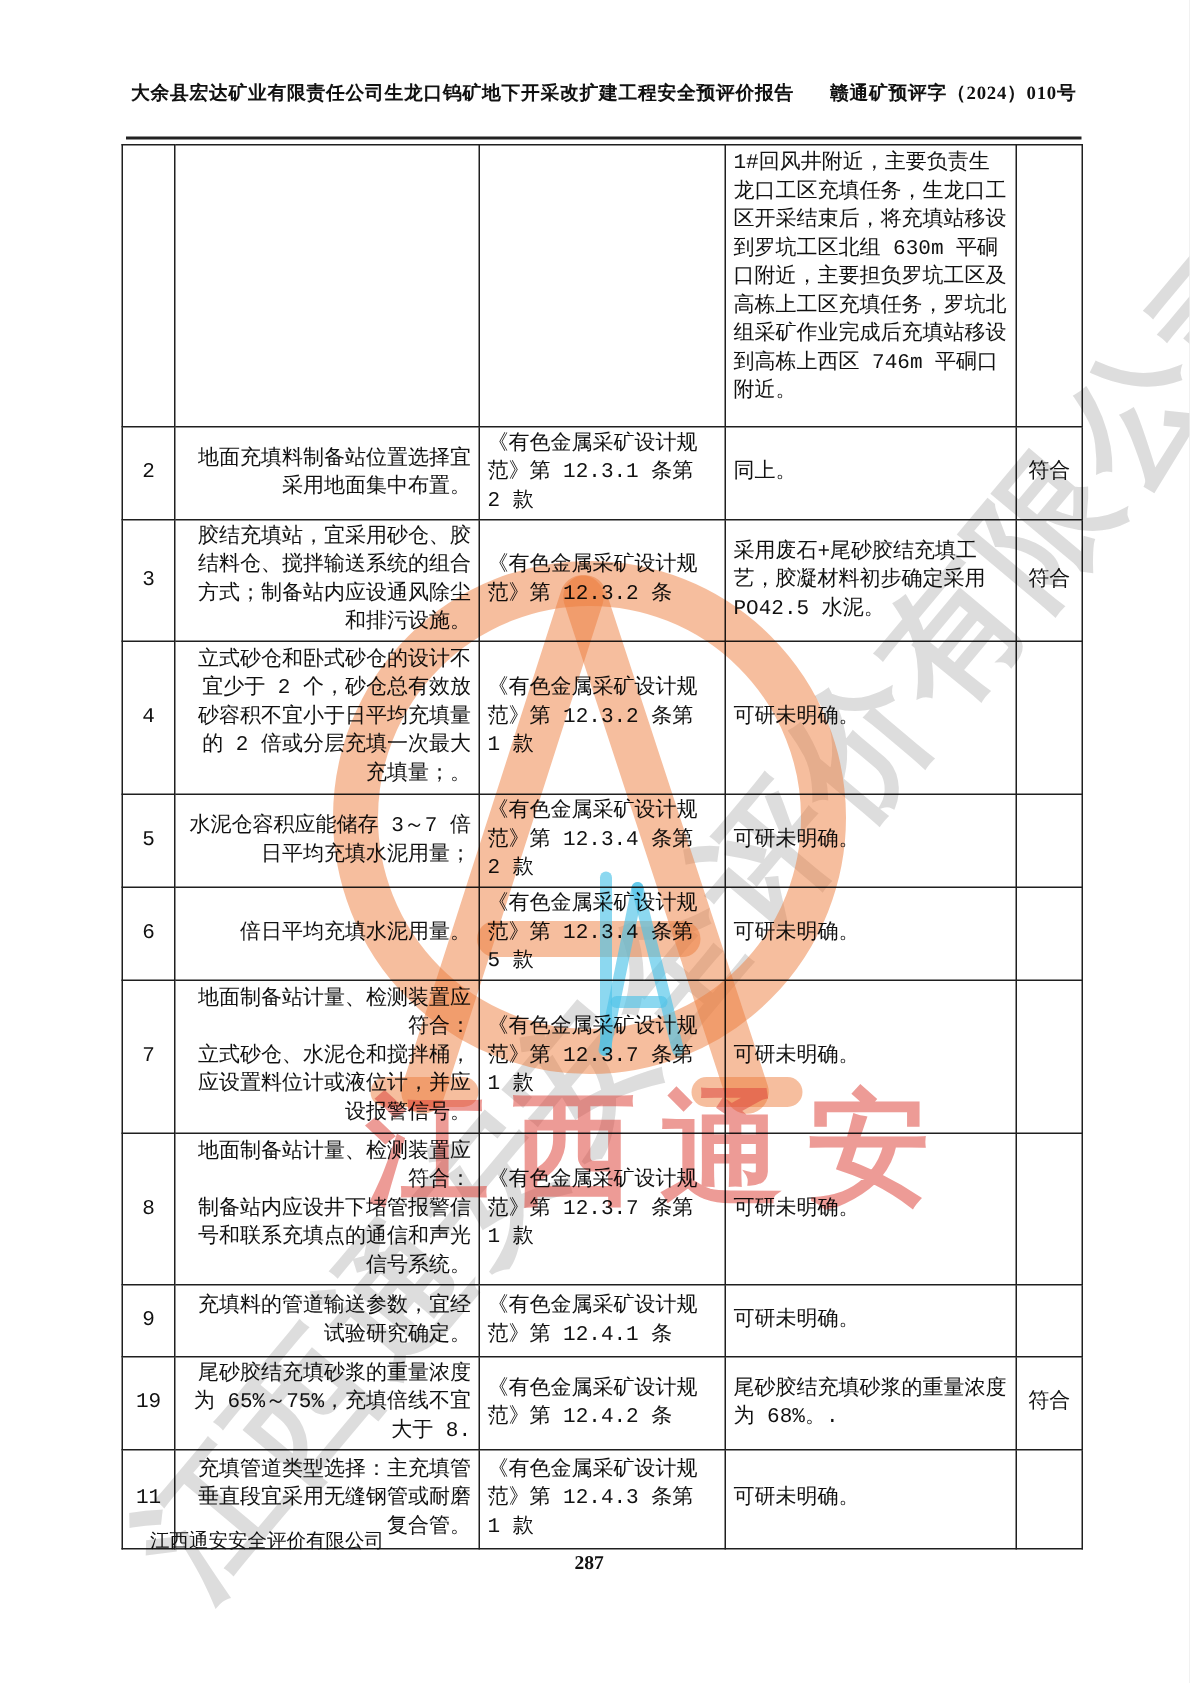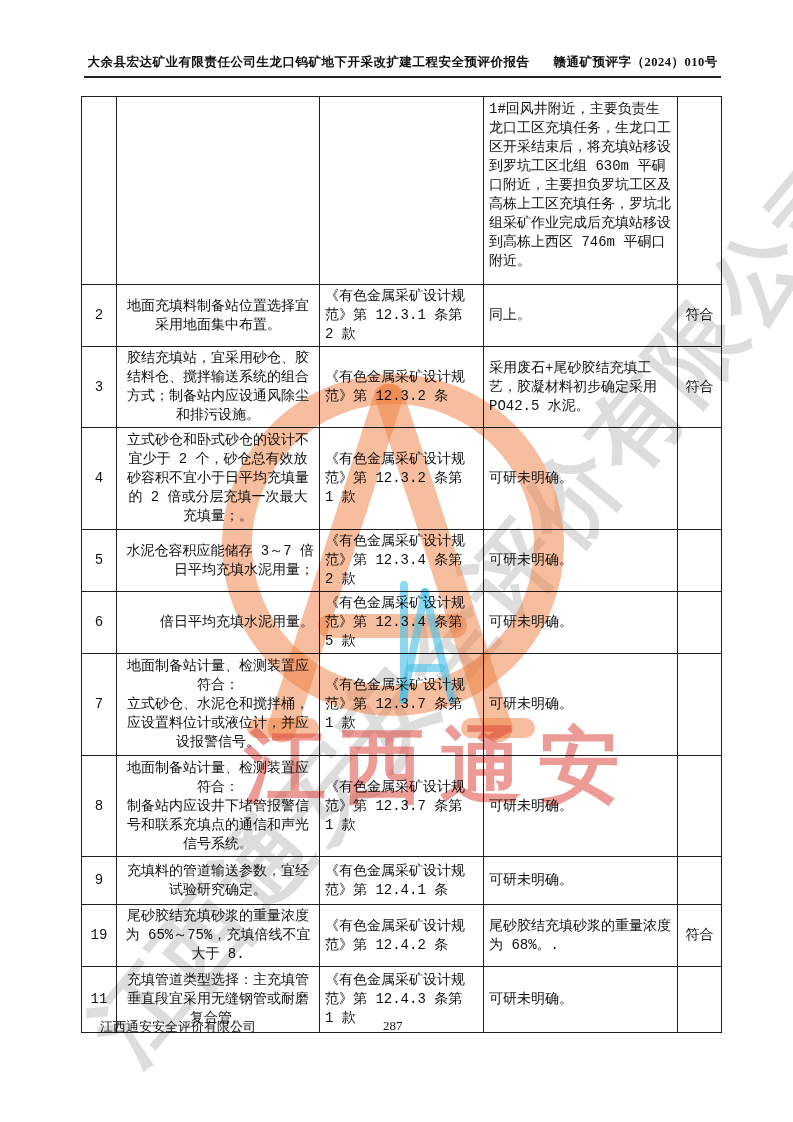--- a/index.html
+++ b/index.html
@@ -2,50 +2,50 @@
 <html><head>
 <meta charset="utf-8">
 <style>
   html,body{margin:0;padding:0;background:#e8e8e8;}
   .page{position:relative;width:793px;height:1122px;background:#ffffff;margin:0 auto;
         font-family:"Liberation Serif","DejaVu Serif",serif;color:#111;overflow:hidden;}
 
   
   .header{position:absolute;left:84px;right:72px;top:54px;text-align:center;
           font-size:12.5px;font-weight:bold;letter-spacing:.5px;
-          border-bottom:2px solid #222;padding-bottom:5px;white-space:nowrap;}
+          border-bottom:2px solid #222;padding-bottom:20px;white-space:nowrap;}
   .header .docno{margin-left:24px;}
 
   
   table.doc{position:absolute;left:81px;top:96px;width:640px;border-collapse:collapse;
             table-layout:fixed;font-size:14px;line-height:19px;font-family:Liberation Mono, monospace;}
   table.doc td{border:1px solid #1f1f1f;padding:2px 5px;vertical-align:middle;
                word-break:break-all;overflow:hidden;}
   td.no,td.concl{text-align:center;padding:2px 1px;}
-  td.item{text-align:center;white-space:pre-line;}
+  td.item{text-align:right;white-space:pre-line;}
   td.item.center{text-align:right;}
   td.basis{padding:2px 9px;}
   td.eval{text-align:left;}
   td.eval.vtop{vertical-align:top;padding-top:3px;}
 
   
   .wm{position:absolute;left:0;top:0;width:793px;height:1122px;pointer-events:none;
       mix-blend-mode:multiply;}
   .wm-diag{position:absolute;left:64px;top:1008px;transform:rotate(-50deg);
            transform-origin:0 0;font-size:92px;font-weight:bold;letter-spacing:4px;
            color:rgba(128,128,128,0.27);white-space:nowrap;
            font-family:"Liberation Sans","DejaVu Sans",sans-serif;}
   .wm-red{position:absolute;left:244px;top:712px;font-size:82px;letter-spacing:16px;
           color:rgba(222,72,64,0.55);white-space:nowrap;font-weight:bold;
           font-family:"Liberation Sans","DejaVu Sans",sans-serif;}
   .wm-svg{position:absolute;}
 
   
   .footer{position:absolute;left:100px;top:1018px;width:620px;font-size:13px;}
-  .footer .pageno{position:absolute;left:283px;top:0;}
+  .footer .pageno{position:absolute;left:283px;top:16px;font-weight:bold;}
 </style>
 </head>
 <body>
 
 <div class="page">
 
   <div class="header">
     <span>大余县宏达矿业有限责任公司生龙口钨矿地下开采改扩建工程安全预评价报告</span><span class="docno">赣通矿预评字（2024）010号</span>
   </div>
 

